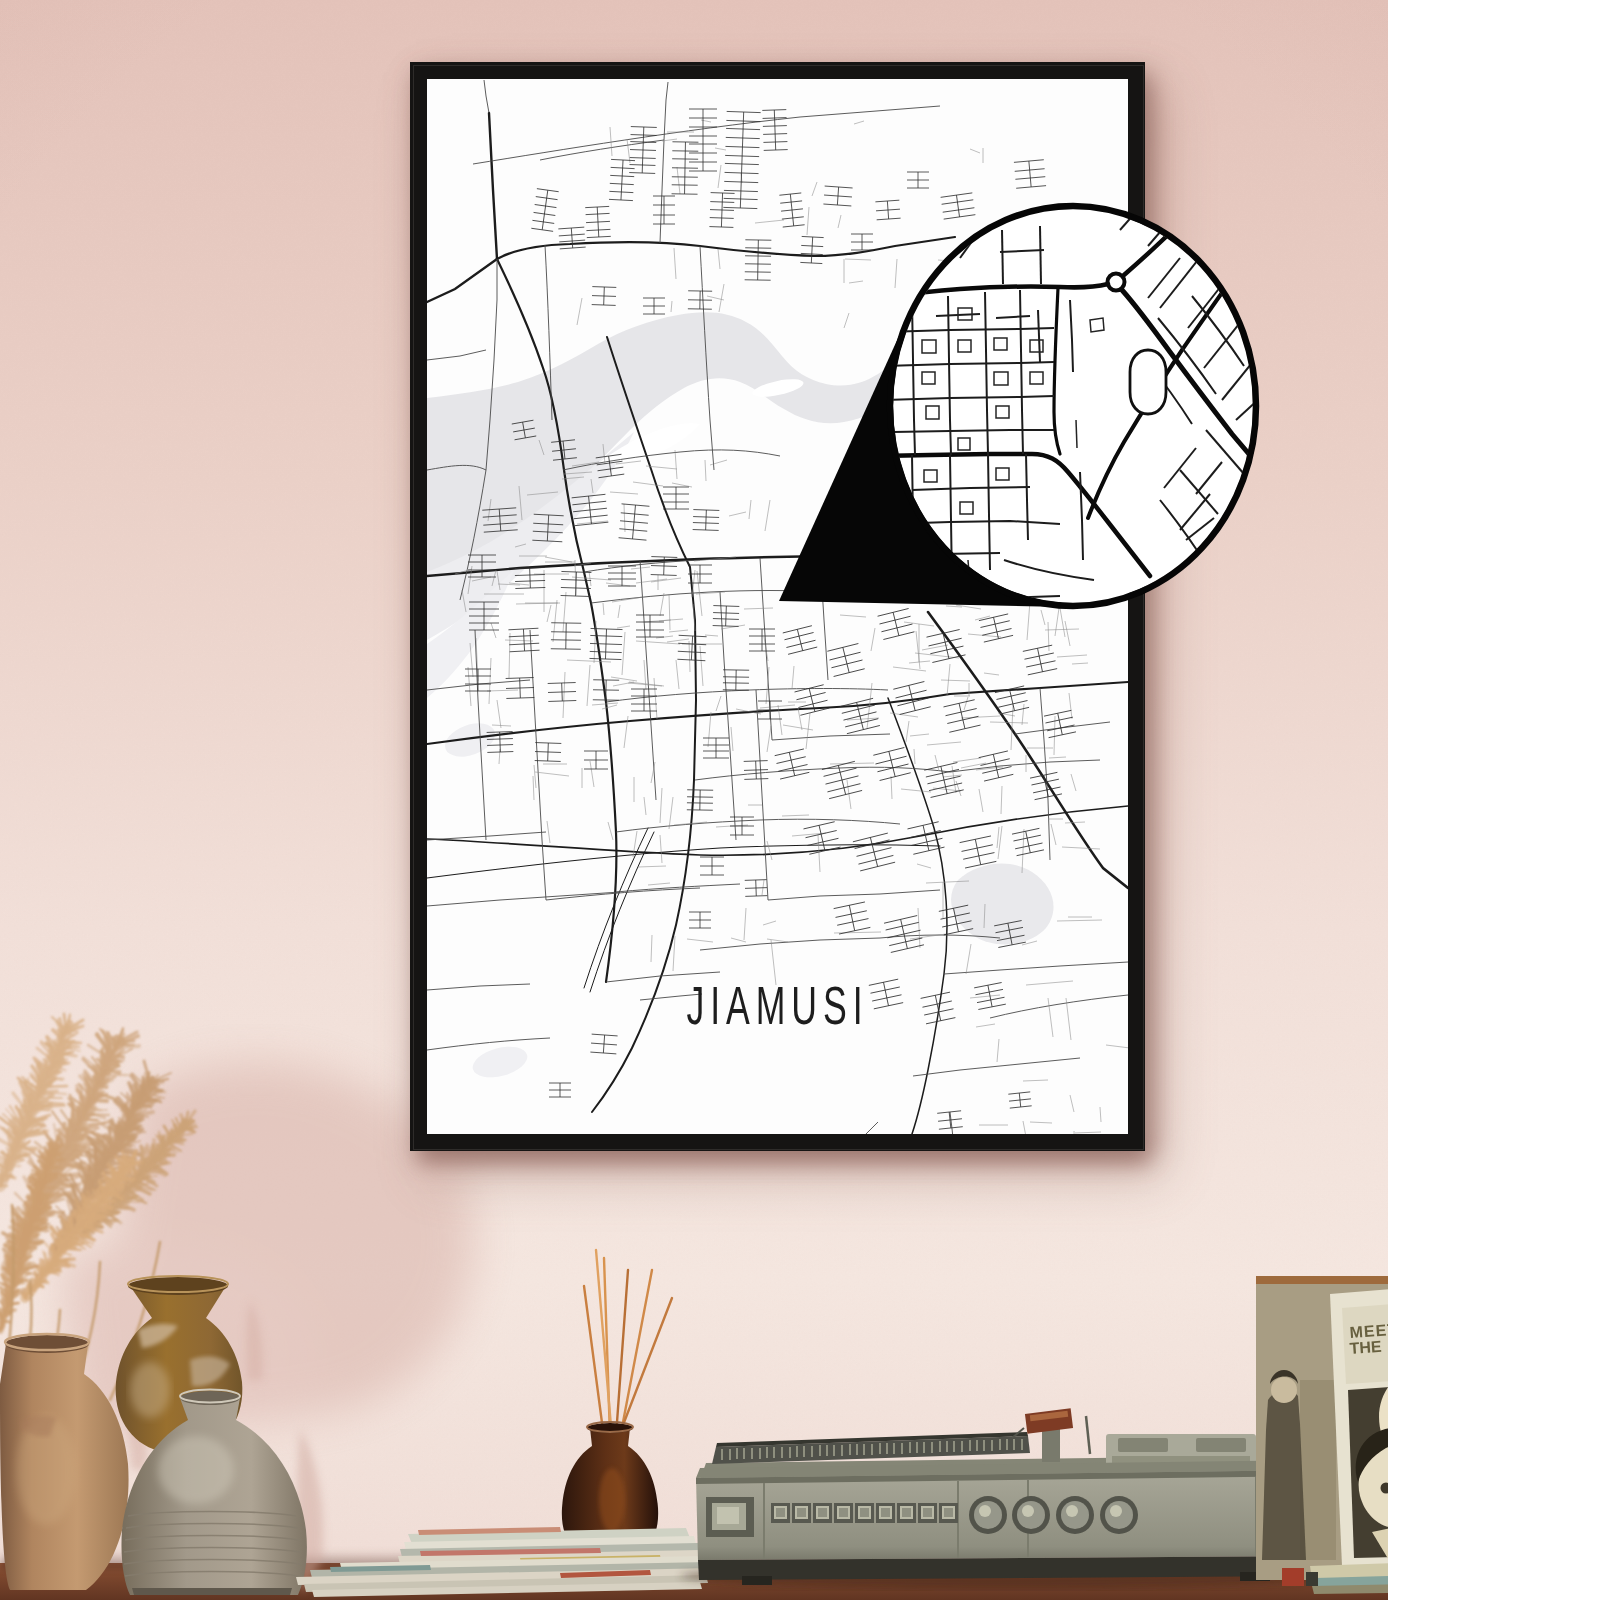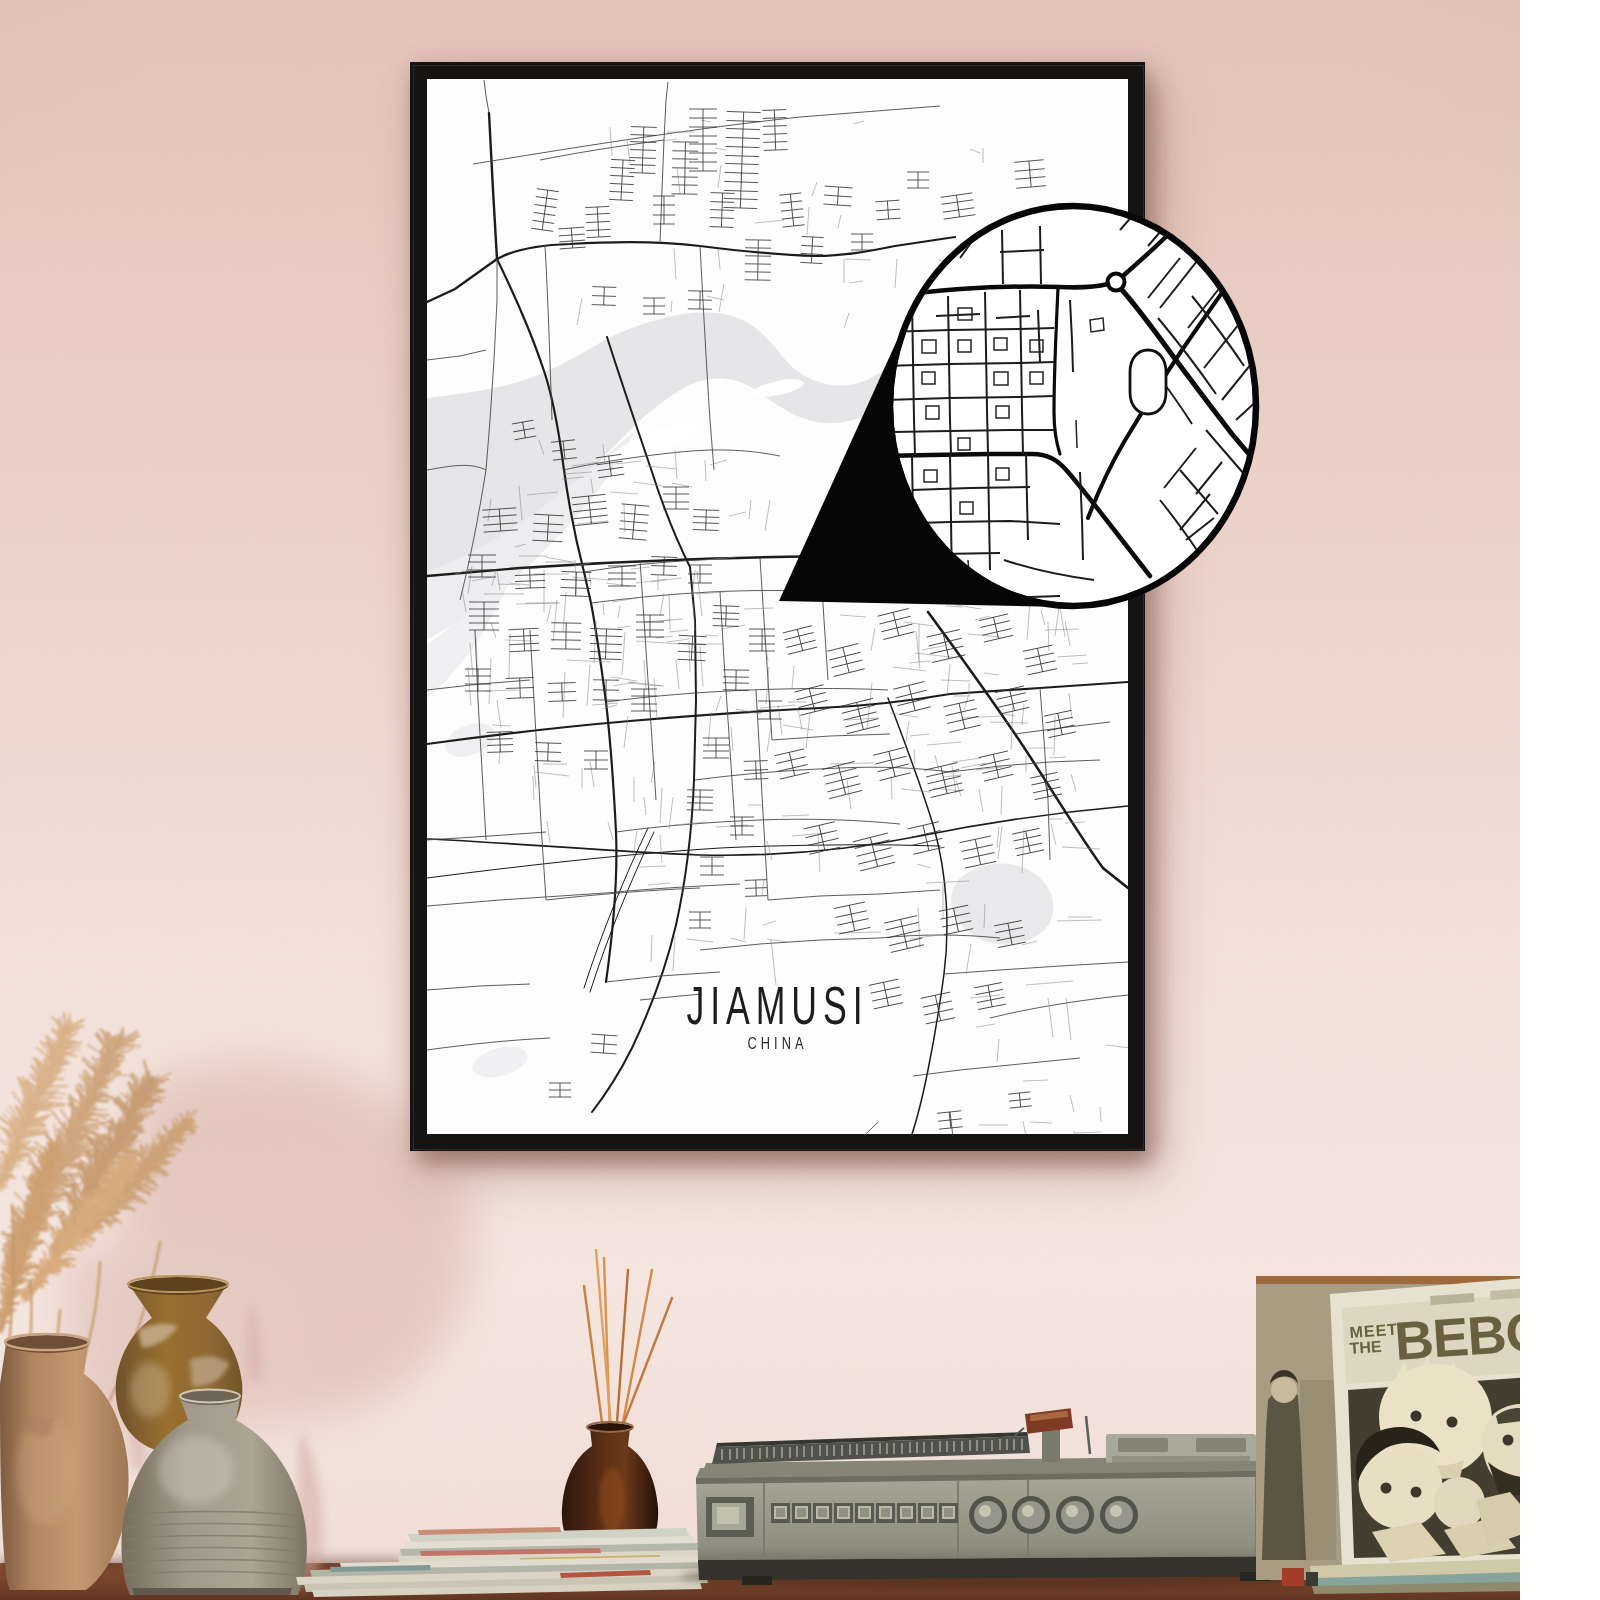--- a/index.html
+++ b/index.html
@@ -1,19 +1,19 @@
 <!DOCTYPE html>
 <html><head><meta charset="utf-8">
 <style>
 html,body{margin:0;padding:0;}
-#c{position:relative;width:1520px;height:1600px;overflow:hidden;
+#c{position:relative;width:1372px;height:1600px;overflow:hidden;
    font-family:"Liberation Sans", sans-serif;
    background:
      radial-gradient(118% 118% at 50% 56%, rgba(120,60,50,0) 55%, rgba(170,110,100,0.10) 82%, rgba(150,90,80,0.20) 100%),
-     linear-gradient(180deg,#e4c3ba 0%,#ebd1c8 30%,#f2e0d9 58%,#f5e7e0 80%,#f0ddd6 100%);}
+     linear-gradient(180deg,#e4c3ba 0%,#ebd1c8 30%,#f2e0d9 58%,#f5e7e0 80%,#f0ddd6 100%); padding-left: 16px;}
 .abs{position:absolute;}
 </style></head><body>
 <div id="c">
 
 <svg class="abs" style="left:0;top:0;z-index:1;" width="1600" height="1600" viewBox="0 0 1600 1600">
  <filter id="n">
         <feTurbulence type="fractalNoise" baseFrequency="0.55" numOctaves="2" seed="7"></feTurbulence>
   <feColorMatrix type="matrix" values="0 0 0 0 0.55 0 0 0 0 0.4 0 0 0 0 0.36 0 0 0 0.5 0"></feColorMatrix>
       </filter>
  <rect width="1600" height="1600" filter="url(#n)" opacity="0.07"></rect>
@@ -1113,23 +1113,20 @@
 <path d="M1009,1100 L1031,1100"></path>
 <path d="M1009,1107 L1031,1107"></path>
 <path d="M1020,1093 L1020,1107"></path>
 </g>
 </svg>
 
 <div class="abs" style="left:427px;top:974px;width:701px;text-align:center;z-index:13;color:#1d1d1d;">
   <div style="font-size:54px;letter-spacing:9px;transform:scaleX(0.66);transform-origin:center;white-space:nowrap;">JIAMUSI</div>
 </div>
 
-<div class="abs" style="left:427px;top:1035px;width:701px;text-align:center;z-index:13;color:#2a2a2a;">
-  <div style="font-size:16px;letter-spacing:5px;transform:scaleX(0.80);transform-origin:center;">CHINA</div>
-</div>
 
 
 <svg class="abs" style="left:0;top:0;z-index:20;pointer-events:none;" width="1600" height="1600" viewBox="0 0 1600 1600">
 <defs>
         <clipPath id="mag">
           <ellipse cx="1073" cy="406" rx="180" ry="197"></ellipse>
         </clipPath>
       </defs>
 
 <polygon points="779,601 903,327 1064,607" fill="#060606"></polygon>

